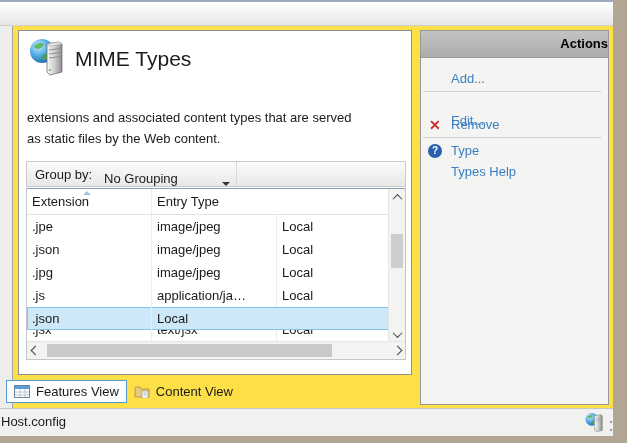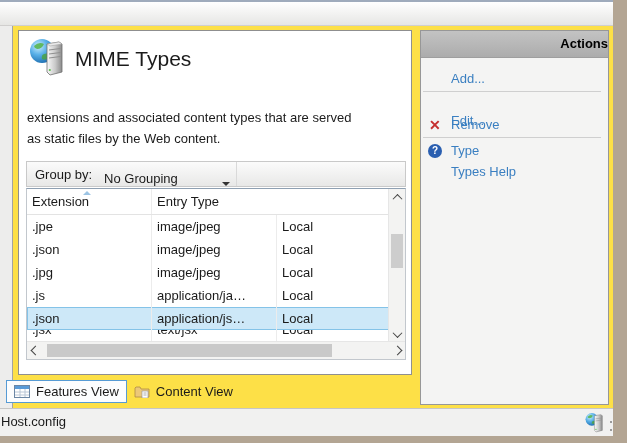--- a/index.html
+++ b/index.html
@@ -165,21 +165,20 @@
           <span class="cell c2">image/jpeg</span>
           <span class="cell c3">Local</span>
         </div>
         <div class="lv-row">
           <span class="cell c1">.js</span>
           <span class="cell c2">application/ja…</span>
           <span class="cell c3">Local</span>
         </div>
         <div class="lv-row selected">
           <span class="cell c1">.json</span>
-          <span class="cell c2">application/js…</span>
           <span class="cell c3">Local</span>
         </div>
         <div class="lv-row partial">
           <span class="cell c1">.jsx</span>
           <span class="cell c2">text/jsx</span>
           <span class="cell c3">Local</span>
         </div>
       </div>
 
       <div class="vscroll">

